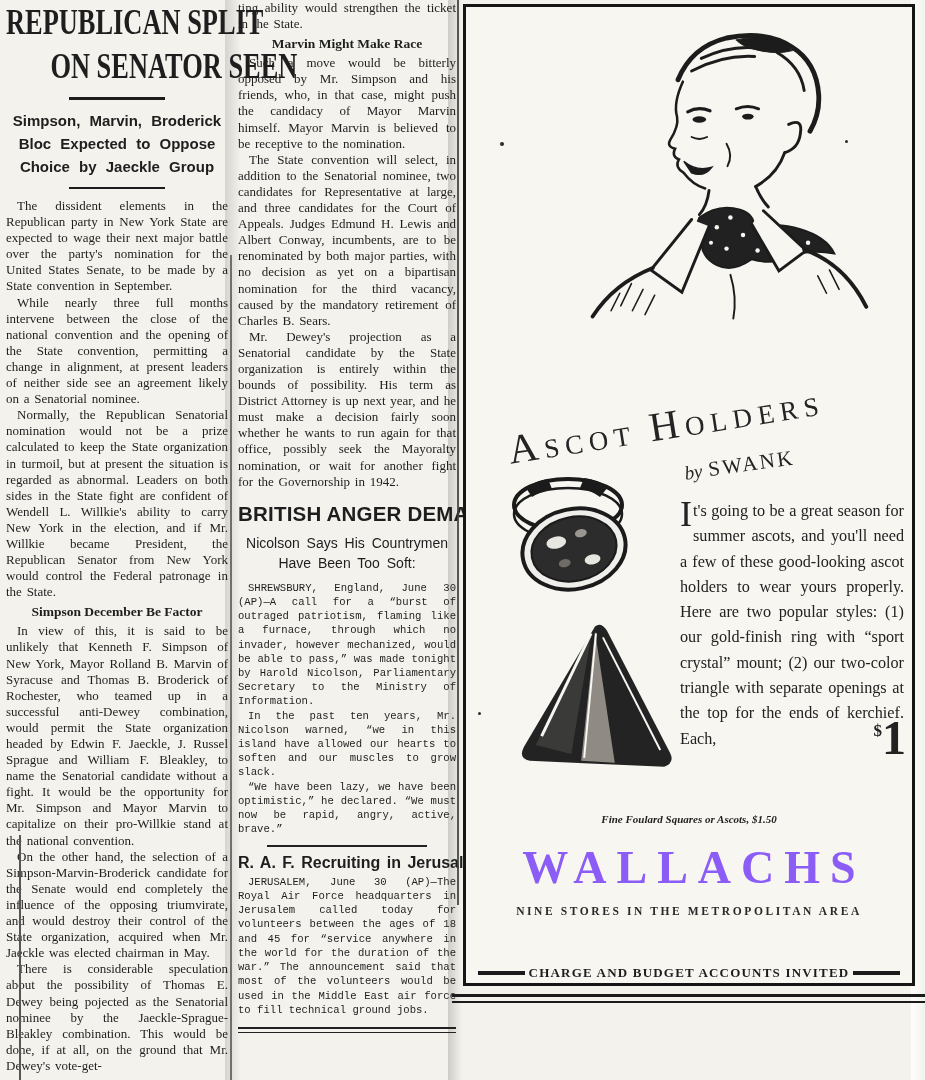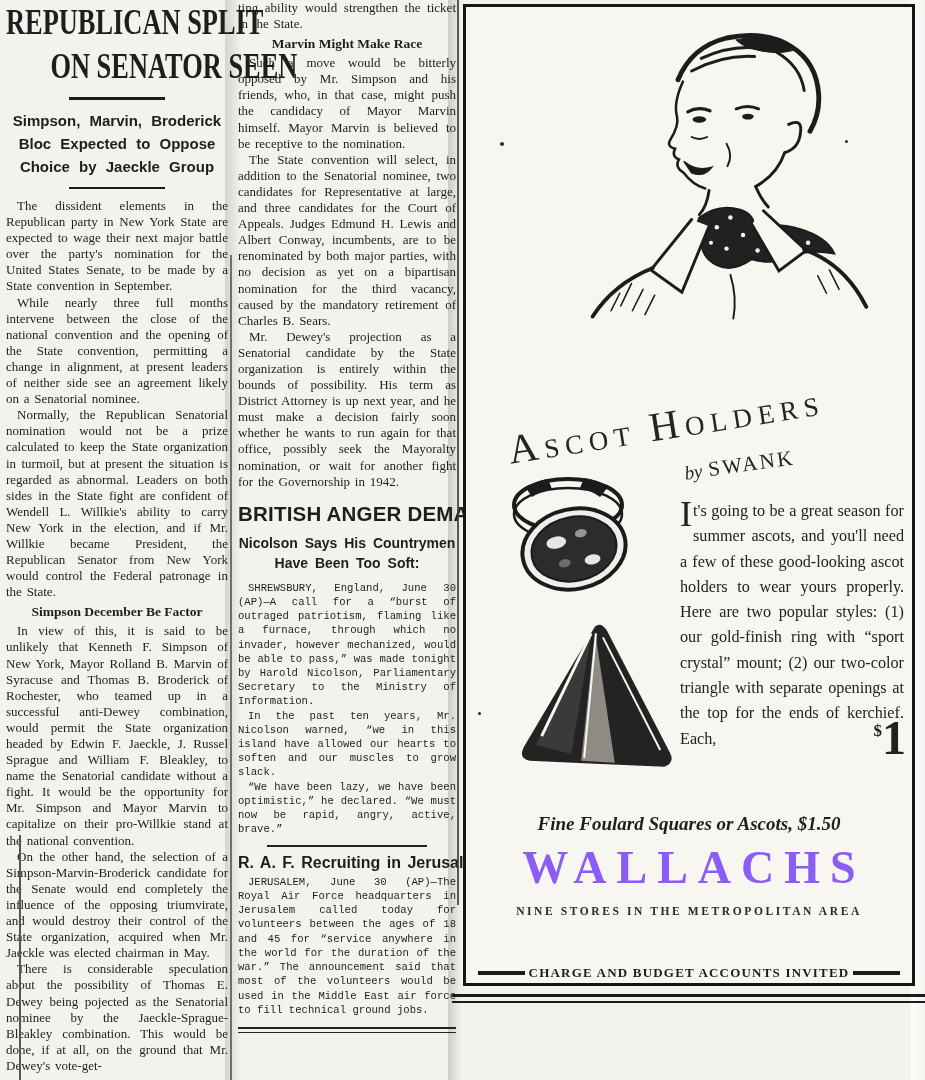--- a/index.html
+++ b/index.html
@@ -21,21 +21,21 @@
   .h1b{text-align:right;transform:scale(0.80,1.08);transform-origin:100% 50%;}
   .shortrule{width:96px;height:2.5px;background:#1c1c1c;margin:9px auto;}
   .deck{font-family:"Liberation Sans",sans-serif;font-weight:700;font-size:15px;line-height:23px;
     text-align:center;word-spacing:5px;}
   p.body{font-size:13px;line-height:16.1px;text-align:justify;text-indent:11px;margin:0;
     word-spacing:1.5px;}
   p.noindent{text-indent:0;}
   .subhead{font-weight:700;text-align:center;font-size:13.5px;margin:4px 0 3px;}
   .h2{font-family:"Liberation Sans",sans-serif;font-weight:700;font-size:20.5px;
     letter-spacing:.2px;margin:12px 0 7px;white-space:nowrap;}
-  .deck2{font-family:"Liberation Sans",sans-serif;font-weight:700;font-size:14px;line-height:20px;
+  .deck2{font-family:"Liberation Sans",sans-serif;font-weight:400;font-size:14px;line-height:20px;
     text-align:center;word-spacing:3px;margin:0 0 8px;}
   .wire p{font-family:"Liberation Mono",monospace;font-size:10.6px;line-height:14.2px;
     text-align:justify;text-indent:10px;margin:0;}
   .rule-mid{width:160px;height:1.5px;background:#222;margin:9px auto 7px;}
   .h3raf{font-family:"Liberation Sans",sans-serif;font-weight:700;font-size:16px;word-spacing:2px;
     margin:2px 0 3px;white-space:nowrap;}
   .double-rule{border-top:2.5px solid #222;border-bottom:1.5px solid #222;height:3px;margin-top:10px;}
   
   .vrule1{position:absolute;left:230px;top:255px;height:825px;width:1.5px;background:#4a4a4a;opacity:.75;}
   .vrule2{position:absolute;left:457px;top:0;height:905px;width:2px;background:#3c3c3c;opacity:.85;}
@@ -57,21 +57,21 @@
   .ring-svg{position:absolute;left:30px;top:458px;width:152px;height:136px;}
   .tri-svg{position:absolute;left:46px;top:608px;width:168px;height:186px;}
   .ad-copy{position:absolute;left:214px;top:492px;width:224px;font-size:16.2px;line-height:25.3px;
     text-align:justify;color:#222;}
   .dropcap{float:left;font-size:36px;line-height:30px;padding-right:1px;}
   .each{}
   .price{position:absolute;right:-2px;bottom:-10px;font-weight:700;white-space:nowrap;}
   .price .cur{font-size:17px;vertical-align:18px;}
   .price .amt{font-size:48px;}
   .foulard{position:absolute;left:0;right:0;top:806px;text-align:center;font-style:italic;
-    font-weight:700;font-size:19px;}
+    font-weight:700;font-size:11px;}
   .store{position:absolute;left:0;right:0;top:834px;text-align:center;font-weight:700;
     font-size:46px;letter-spacing:10px;text-indent:10px;color:#8b5cf6;}
   .stores-line{position:absolute;left:0;right:0;top:898px;text-align:center;font-weight:700;
     font-size:11.5px;letter-spacing:2.6px;color:#2a2a2a;}
   .ad-footer{position:absolute;left:8px;right:8px;bottom:2px;display:flex;align-items:center;
     font-weight:700;font-size:13px;letter-spacing:1.2px;color:#1d1d1d;white-space:nowrap;}
   .ad-footer .bar{flex:1;height:4px;background:#1b1b1b;margin:0 4px;}
   .below-ad{position:absolute;left:452px;top:994px;width:473px;height:4px;
     border-top:3px solid #1b1b1b;border-bottom:2px solid #1b1b1b;}
 </style>

